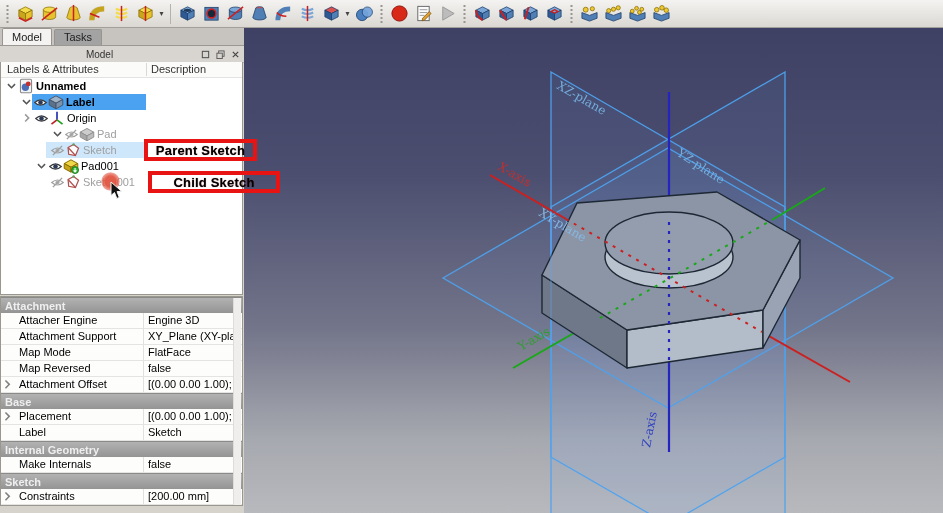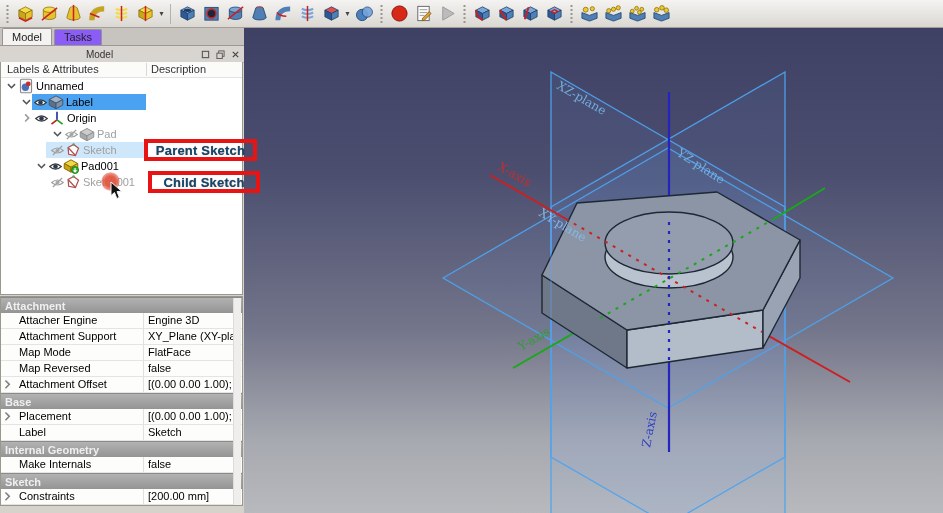--- a/index.html
+++ b/index.html
@@ -18,21 +18,21 @@
   .tb-btn{width:23px;height:23px;border:1px solid transparent;border-radius:2px;
     display:flex;align-items:center;justify-content:center;background:transparent;padding:0;margin:0 0.5px;}
   .tb-btn svg{width:19px;height:19px;display:block;}
   .tb-dd{width:9px;height:23px;display:flex;align-items:center;justify-content:center;
     font-size:8px;color:#444;}
 
   
   #tabbar{position:absolute;left:0;top:28px;width:244px;height:17px;background:#c7c4bf;
     border-bottom:1px solid #9b9894;display:flex;align-items:flex-end;}
   .tab{height:15px;line-height:15px;padding:0 9px;font-size:11px;color:#222;
-    border:1px solid #989590;border-bottom:none;border-radius:2px 2px 0 0;margin-left:2px;background:#8b5cf6;}
+    border:1px solid #989590;border-bottom:none;border-radius:2px 2px 0 0;margin-left:2px;background:#a3a3a3;}
   .tab.active{background:#f4f3f1;height:16px;line-height:16px;}
   #panel-titlebar{position:absolute;left:0;top:46px;width:244px;height:16px;background:#d8d5d0;
     border-bottom:1px solid #b8b5b0;display:flex;align-items:center;}
   #panel-title{flex:1;text-align:center;font-size:10px;color:#333;}
   .pt-btn{width:13px;height:12px;margin-right:2px;display:flex;align-items:center;justify-content:center;}
   .pt-btn svg{width:9px;height:9px;}
 
   #tree-panel{position:absolute;left:0;top:62px;width:243px;height:233px;background:#ffffff;
     border:1px solid #9a978f;border-top:none;box-sizing:border-box;overflow:hidden;}
   #tree-header{height:15px;border-bottom:1px solid #e2e2e2;position:relative;background:#fbfbfa;}
@@ -40,21 +40,21 @@
   #tree-header .col2{position:absolute;left:150px;top:1px;color:#333;}
   #tree-header .coldiv{position:absolute;left:145px;top:1px;width:1px;height:13px;background:#d8d8d6;}
   .trow{height:16px;display:flex;align-items:center;position:relative;white-space:nowrap;}
   .trow .hl{position:absolute;top:0;height:16px;z-index:0;}
   .trow>*{z-index:1;}
   .tchev{width:13px;height:13px;flex:0 0 13px;display:flex;align-items:center;justify-content:center;}
   .teye{width:15px;height:13px;flex:0 0 15px;display:flex;align-items:center;justify-content:center;}
   .ticon{width:16px;height:13px;flex:0 0 16px;display:flex;align-items:center;justify-content:center;}
   .tlabel{padding-left:2px;color:#000;}
   .trow.dim .tlabel{color:#9f9f9f;}
-  .trow.bold .tlabel{font-weight:normal;}
+  .trow.bold .tlabel{font-weight:bold;}
 
   #splitter{position:absolute;left:0;top:295px;width:244px;height:8px;background:#d6d3cd;}
 
   
   #props{position:absolute;left:0;top:296px;width:243px;height:210px;background:#fff;
     border:1px solid #9a978f;box-sizing:border-box;overflow:hidden;}
   .pgroup-h{height:16px;line-height:16px;background:linear-gradient(#b2b2b2,#949494);
     color:#efefef;font-weight:bold;padding-left:4px;border-top:1px solid #8a8a8a;box-sizing:border-box;}
   .prow{height:16px;display:flex;border-bottom:1px solid #e4e4e2;box-sizing:border-box;background:#fdfdfc;}
   .prow .pexp{width:14px;flex:0 0 14px;display:flex;align-items:center;justify-content:center;}
@@ -65,21 +65,21 @@
 
   
   #viewport{position:absolute;left:244px;top:28px;width:699px;height:485px;
     background:linear-gradient(#3e4164 0%,#4b4e6f 30%,#73758a 62%,#a7a9b0 85%,#b7b9bd 100%);}
   #scene{position:absolute;left:0;top:0;}
   .vlabel{font-family:"DejaVu Serif", serif;font-size:12px;}
 
   
   .ann-box{position:absolute;border:4px solid #e81414;box-sizing:border-box;
     display:flex;align-items:center;justify-content:center;z-index:30;}
-  .ann-text{font-weight:bold;font-size:13px;color:#0c4a6e;letter-spacing:0.2px;
+  .ann-text{font-weight:bold;font-size:13px;color:#000000;letter-spacing:0.2px;
     text-shadow:0 0 1px rgba(120,0,0,.6);}
   #click-dot{position:absolute;left:101px;top:172px;width:19px;height:19px;border-radius:50%;z-index:28;
     background:radial-gradient(circle, rgba(225,85,65,.95) 0 40%, rgba(225,85,65,.55) 65%, rgba(225,85,65,0) 72%);}
   #cursor{position:absolute;left:110px;top:181px;z-index:40;}
 </style>
 </head>
 <body>
 
 <div id="app">
 
@@ -617,21 +617,21 @@
         <text transform="translate(253,141) rotate(30)" fill="#c03030">X-axis</text>
         <text transform="translate(277,323) rotate(-30)" fill="#2f9e2f">Y-axis</text>
         <text transform="translate(406,420) rotate(-79)" fill="#3040c0">Z-axis</text>
       </g>
     </svg>
   </div>
 
   <div class="ann-box" style="left:144px;top:139px;width:113px;height:22px;">
     <span class="ann-text">Parent Sketch</span>
   </div>
-  <div class="ann-box" style="left:148px;top:171px;width:112px;height:22px;">
+  <div class="ann-box" style="left:148px;top:171px;width:132px;height:22px;">
     <span class="ann-text">Child Sketch</span>
   </div>
 
   <div id="click-dot"></div>
   <svg id="cursor" width="13" height="19" viewBox="0 0 13 19">
     <path d="M1 1 L1 14.5 L4.5 11.5 L6.8 17.5 L9.3 16.4 L7 10.6 L11.5 10.2 Z" fill="#111" stroke="#f5f5f5" stroke-width="1"></path>
   </svg>
 </div>
 
 </body></html>

